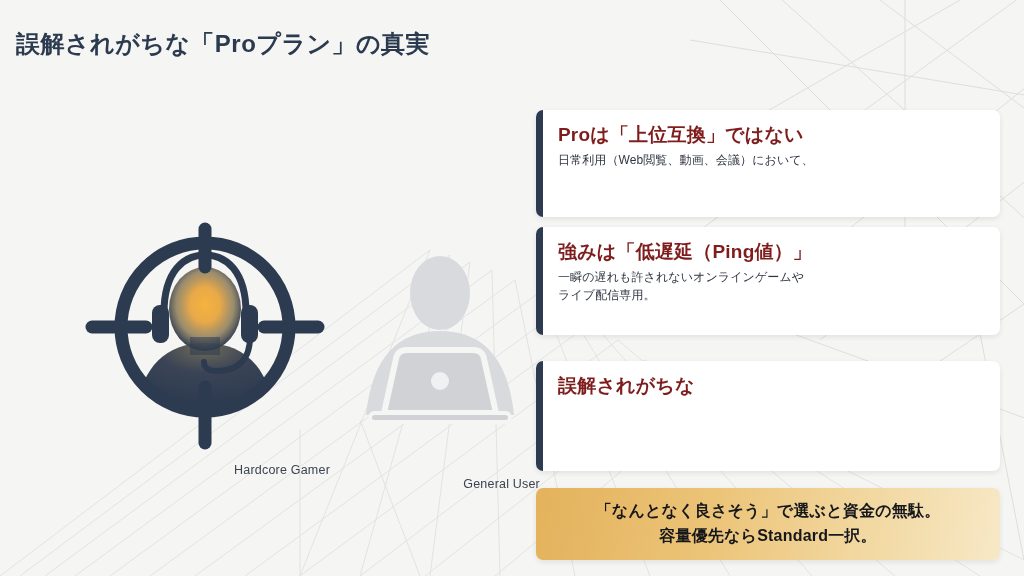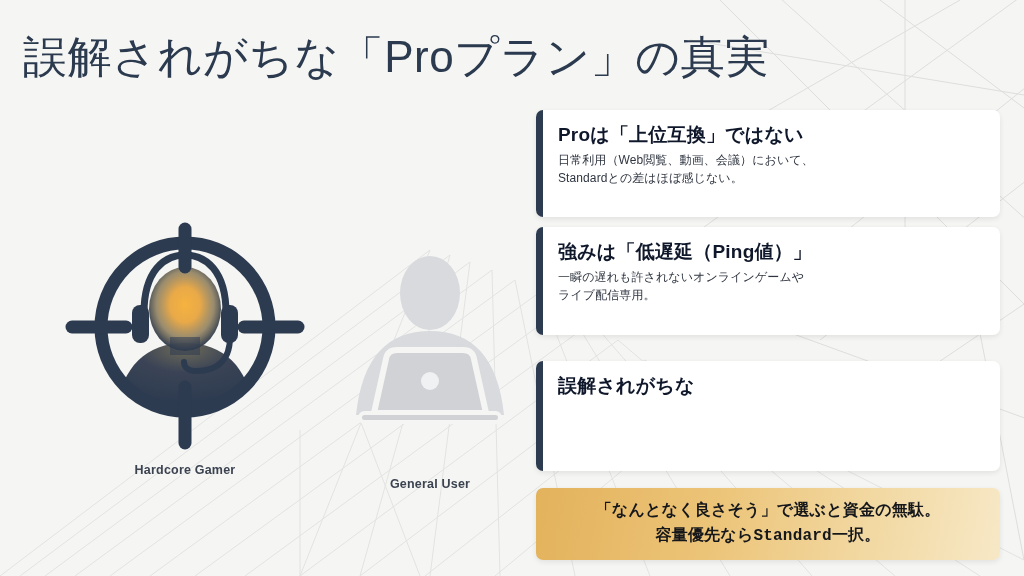--- a/index.html
+++ b/index.html
@@ -13,38 +13,37 @@
 
   
   #bg-pattern {
     position:absolute; inset:0; width:1024px; height:576px;
     pointer-events:none;
   }
 
   
   #slide-title {
     position:absolute;
-    left:23px; top:28px;
-    font-size:44px;
-    font-weight:normal;
+    left:16px; top:28px;
+    font-size:24px;
+    font-weight:bold;
     letter-spacing:.5px;
     color:#2b3a4e;
     white-space:nowrap;
   }
 
   
   #illustration {
     position:absolute;
     left:20px; top:215px;
     width:500px; height:290px;
   }
   .figure {
     position:absolute;
-    text-align:center;
-    font-weight:bold;
+    text-align:right;
   }
   #figure-gamer { left:20px; top:0px; width:290px; }
   #figure-general { left:300px; top:38px; width:220px; }
 
   .fig-label {
     font-size:12.5px;
     color:#3b4350;
     margin-top:2px;
     letter-spacing:.2px;
   }
@@ -69,21 +68,21 @@
     width:7px;
     background:#2d3b50;
   }
   #card-0 { top:110px; height:107px; }
   #card-1 { top:227px; height:108px; }
   #card-2 { top:361px; height:110px; }
 
   .card-title {
     font-size:19px;
     font-weight:bold;
-    color:#0f172a;
+    color:#7f1d1d;
     line-height:1.25;
     letter-spacing:.2px;
     margin-bottom:4px;
   }
   .card-body {
     font-size:12px;
     color:#2f3540;
     line-height:1.55;
     letter-spacing:.1px;
   }
@@ -101,21 +100,20 @@
     align-items:center;
     justify-content:center;
     text-align:center;
   }
   .banner-line {
     font-size:16px;
     font-weight:bold;
     color:#15171b;
     line-height:1.55;
     letter-spacing:.2px;
-    font-family:Liberation Mono, monospace;
   }
 </style>
 </head>
 <body>
 
 <svg id="bg-pattern" viewBox="0 0 1024 576" xmlns="http://www.w3.org/2000/svg">
   <g stroke="#d9dbd9" stroke-width="1" fill="none" opacity="0.85">
     <path d="M700 -20 L1050 330"></path>
     <path d="M760 -20 L1060 250"></path>
     <path d="M840 -30 L1040 120"></path>
@@ -230,21 +228,20 @@
       </g>
     </svg>
     <div class="fig-label">General User</div>
   </div>
 </div>
 
 <div class="card" id="card-0">
   <div class="card-title">Proは「上位互換」ではない</div>
   <div class="card-body">
     <div>日常利用（Web閲覧、動画、会議）において、</div>
-    <div>Standardとの差はほぼ感じない。</div>
   </div>
 </div>
 
 <div class="card" id="card-1">
   <div class="card-title">強みは「低遅延（Ping値）」</div>
   <div class="card-body">
     <div>一瞬の遅れも許されないオンラインゲームや</div>
     <div>ライブ配信専用。</div>
   </div>
 </div>

